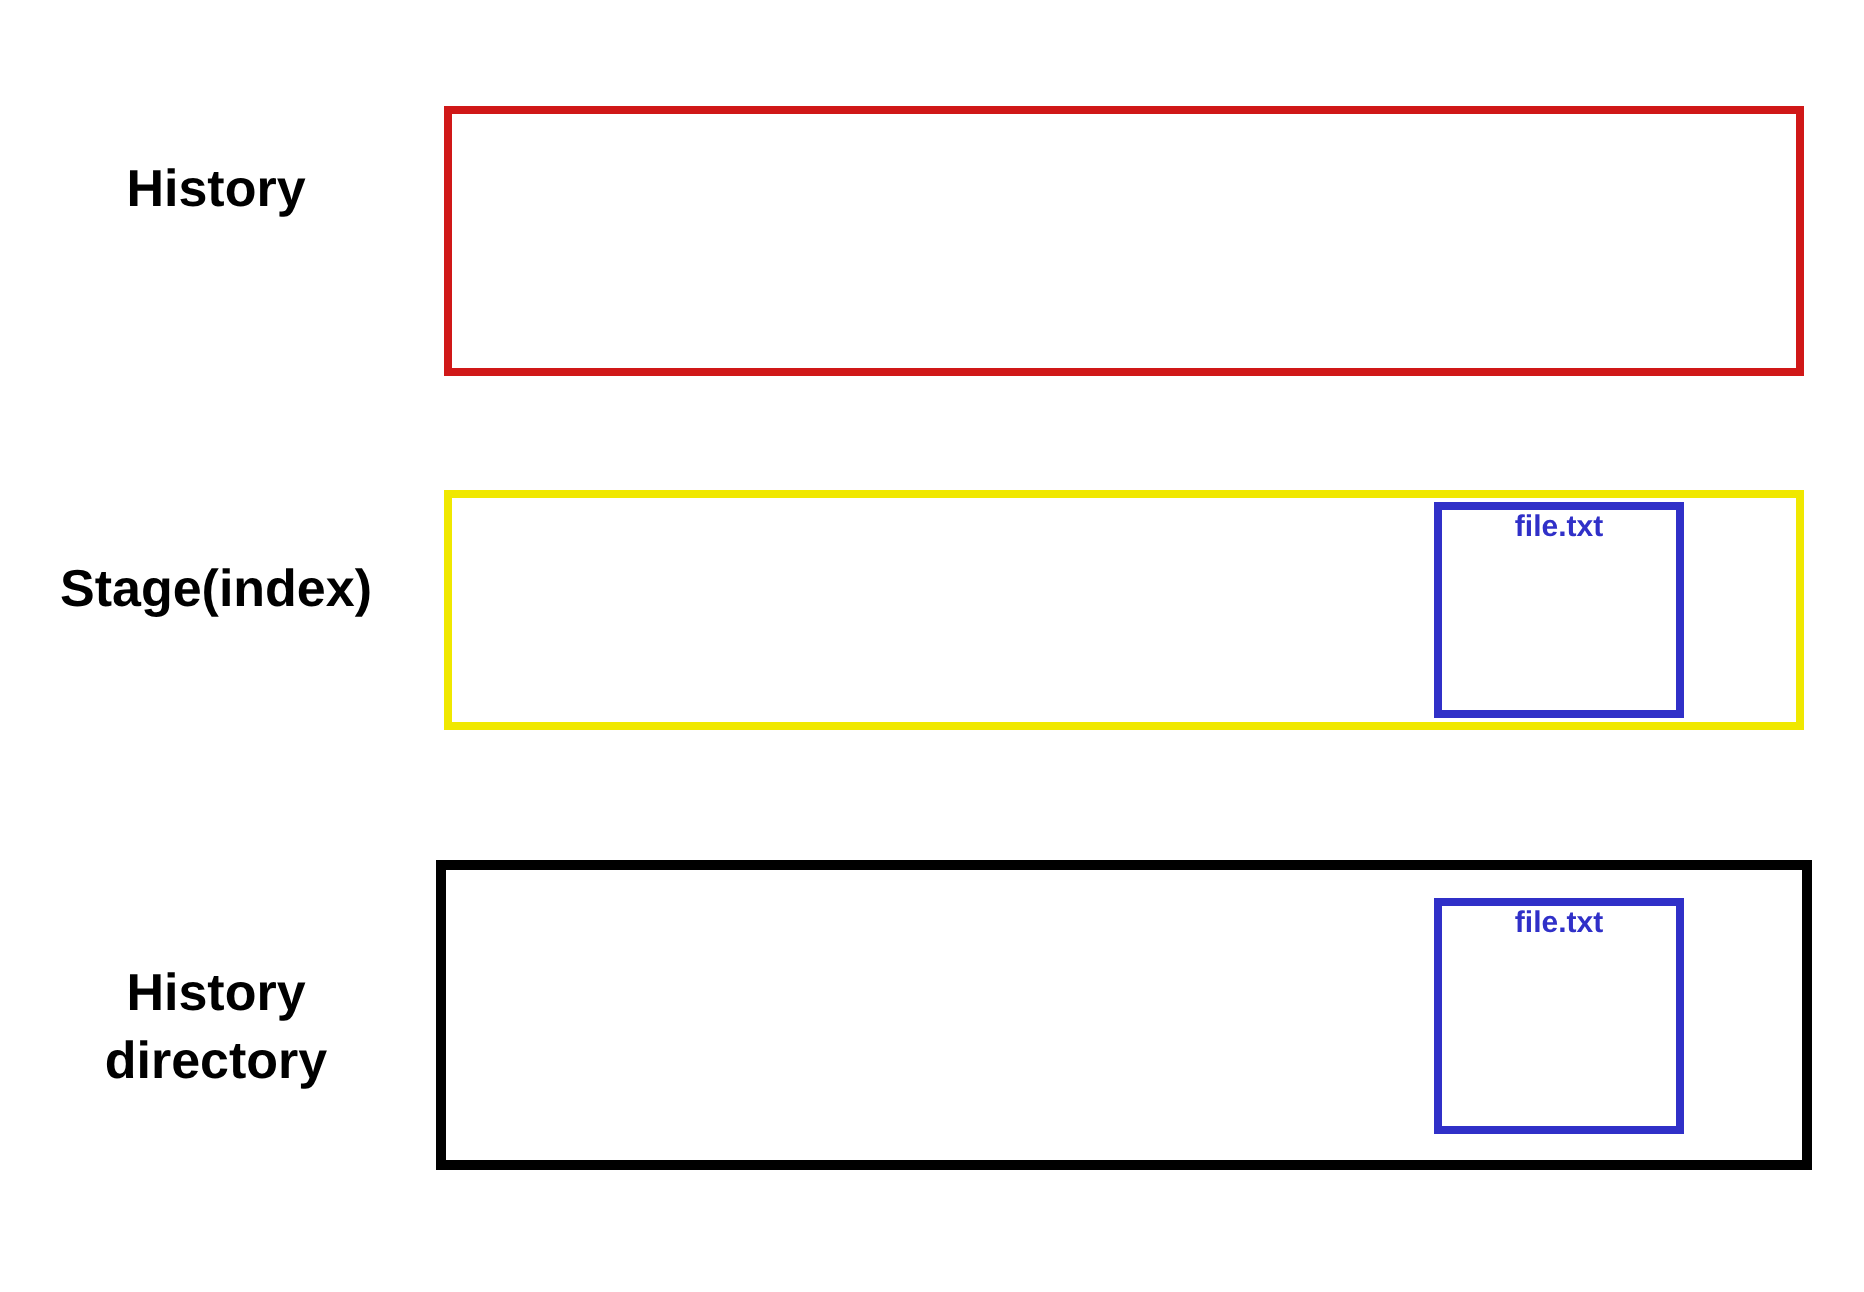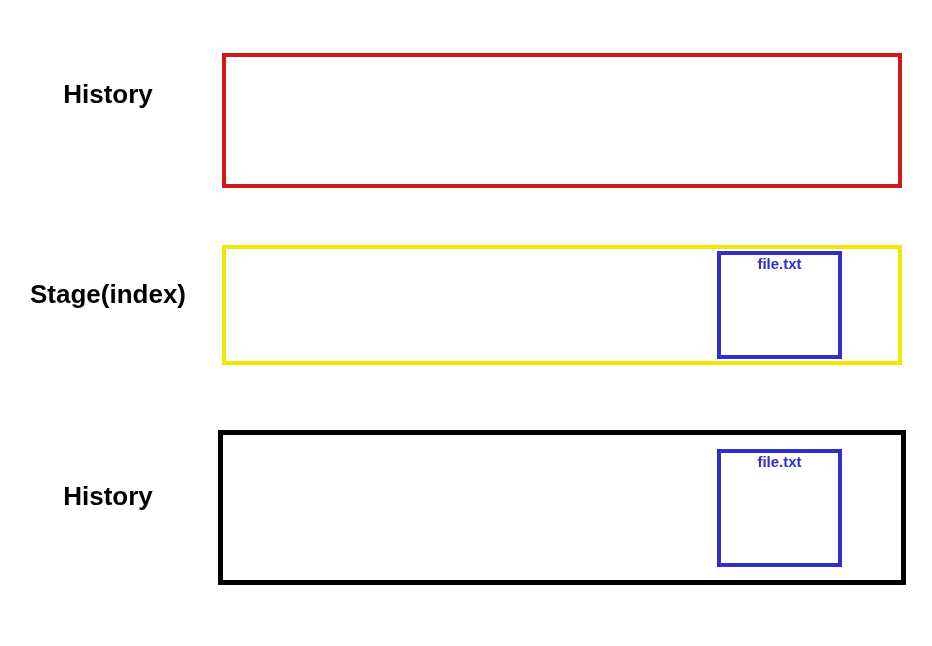--- a/index.html
+++ b/index.html
@@ -104,17 +104,18 @@
 <div class="label stage-label">
   <div>Stage(index)</div>
 </div>
 <div class="box stage-box"></div>
 <div class="file-box stage-file">
   <span class="file-label">file.txt</span>
 </div>
 
 <div class="label working-label">
   <div>History</div>
+  <div>directory</div>
 </div>
 <div class="box working-box"></div>
 <div class="file-box working-file">
   <span class="file-label">file.txt</span>
 </div>
 
 </body></html>

